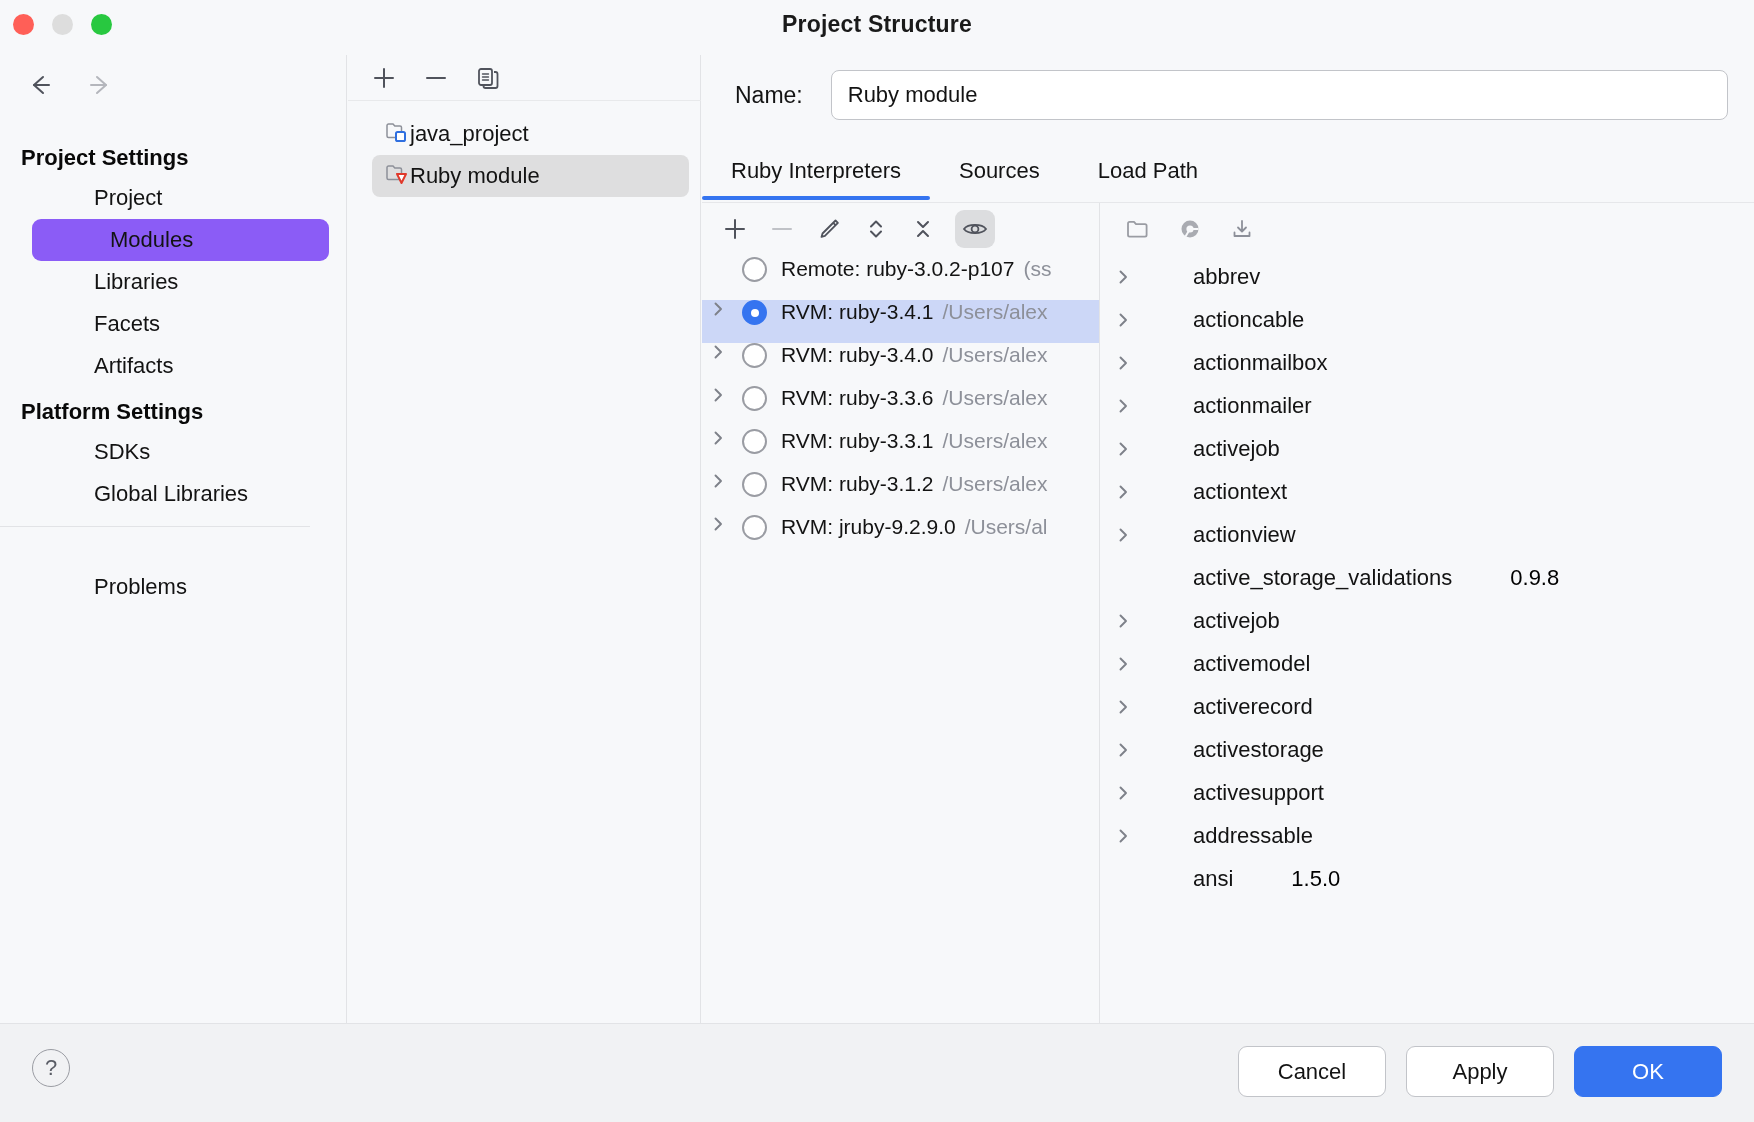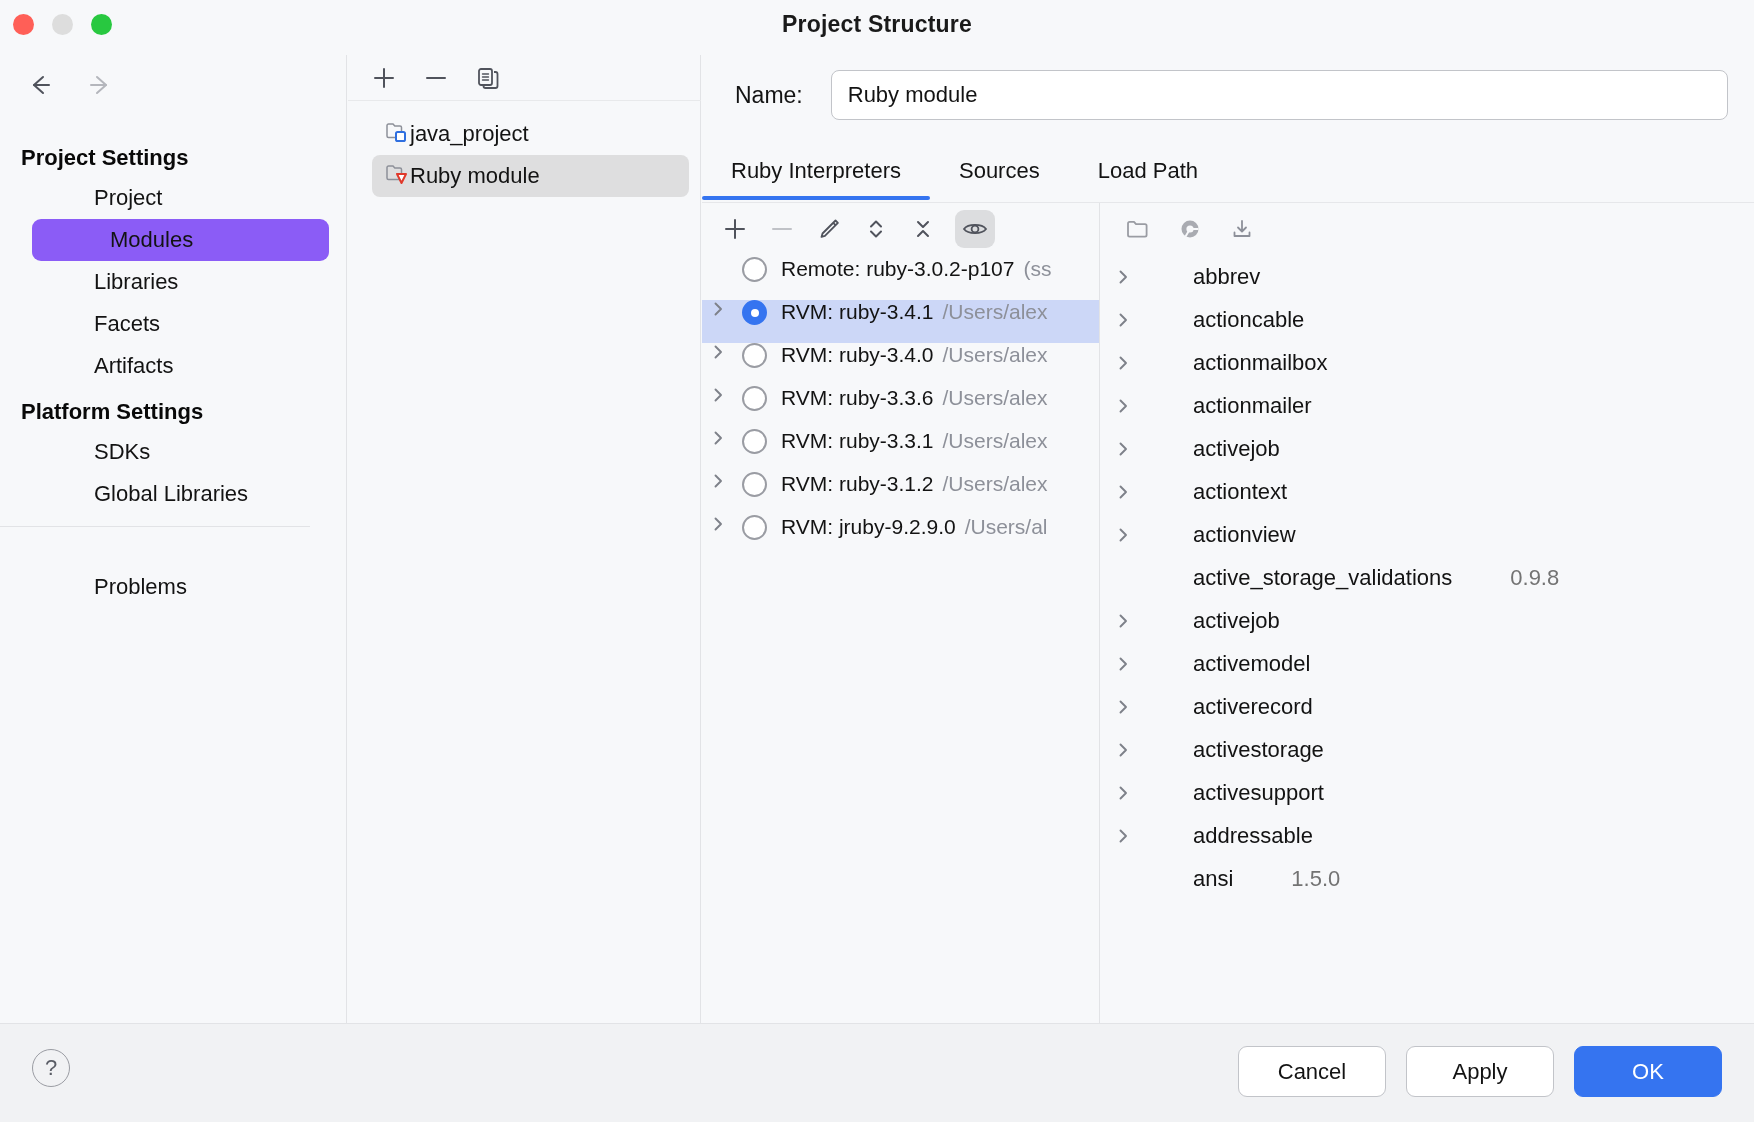--- a/index.html
+++ b/index.html
@@ -156,21 +156,21 @@
     overflow: hidden;
   }
   .gems-toolbar {
     height: 52px; display: flex; align-items: center; gap: 22px; padding-left: 22px;
   }
   .gem-row {
     height: 43px; display: flex; align-items: center;
     font-size: 22px; color: #131313; gap: 48px;
   }
   .gem-twisty { width: 44px; display: flex; justify-content: center; flex: 0 0 44px; }
-  .gem-ver { color: #737373; margin-left: 10px; }
+  .gem-ver { color: #000000; margin-left: 10px; }
 
   
   .footer {
     position: absolute; left: 0; top: 1023px; width: 1754px; height: 99px;
     background: #f1f2f4; border-top: 1px solid #e2e3e6;
   }
   .help-btn {
     position: absolute; left: 32px; top: 25px; width: 38px; height: 38px;
     border-radius: 50%; border: 1.6px solid #9a9ca3; color: #5a5d66;
     display: flex; align-items: center; justify-content: center;

